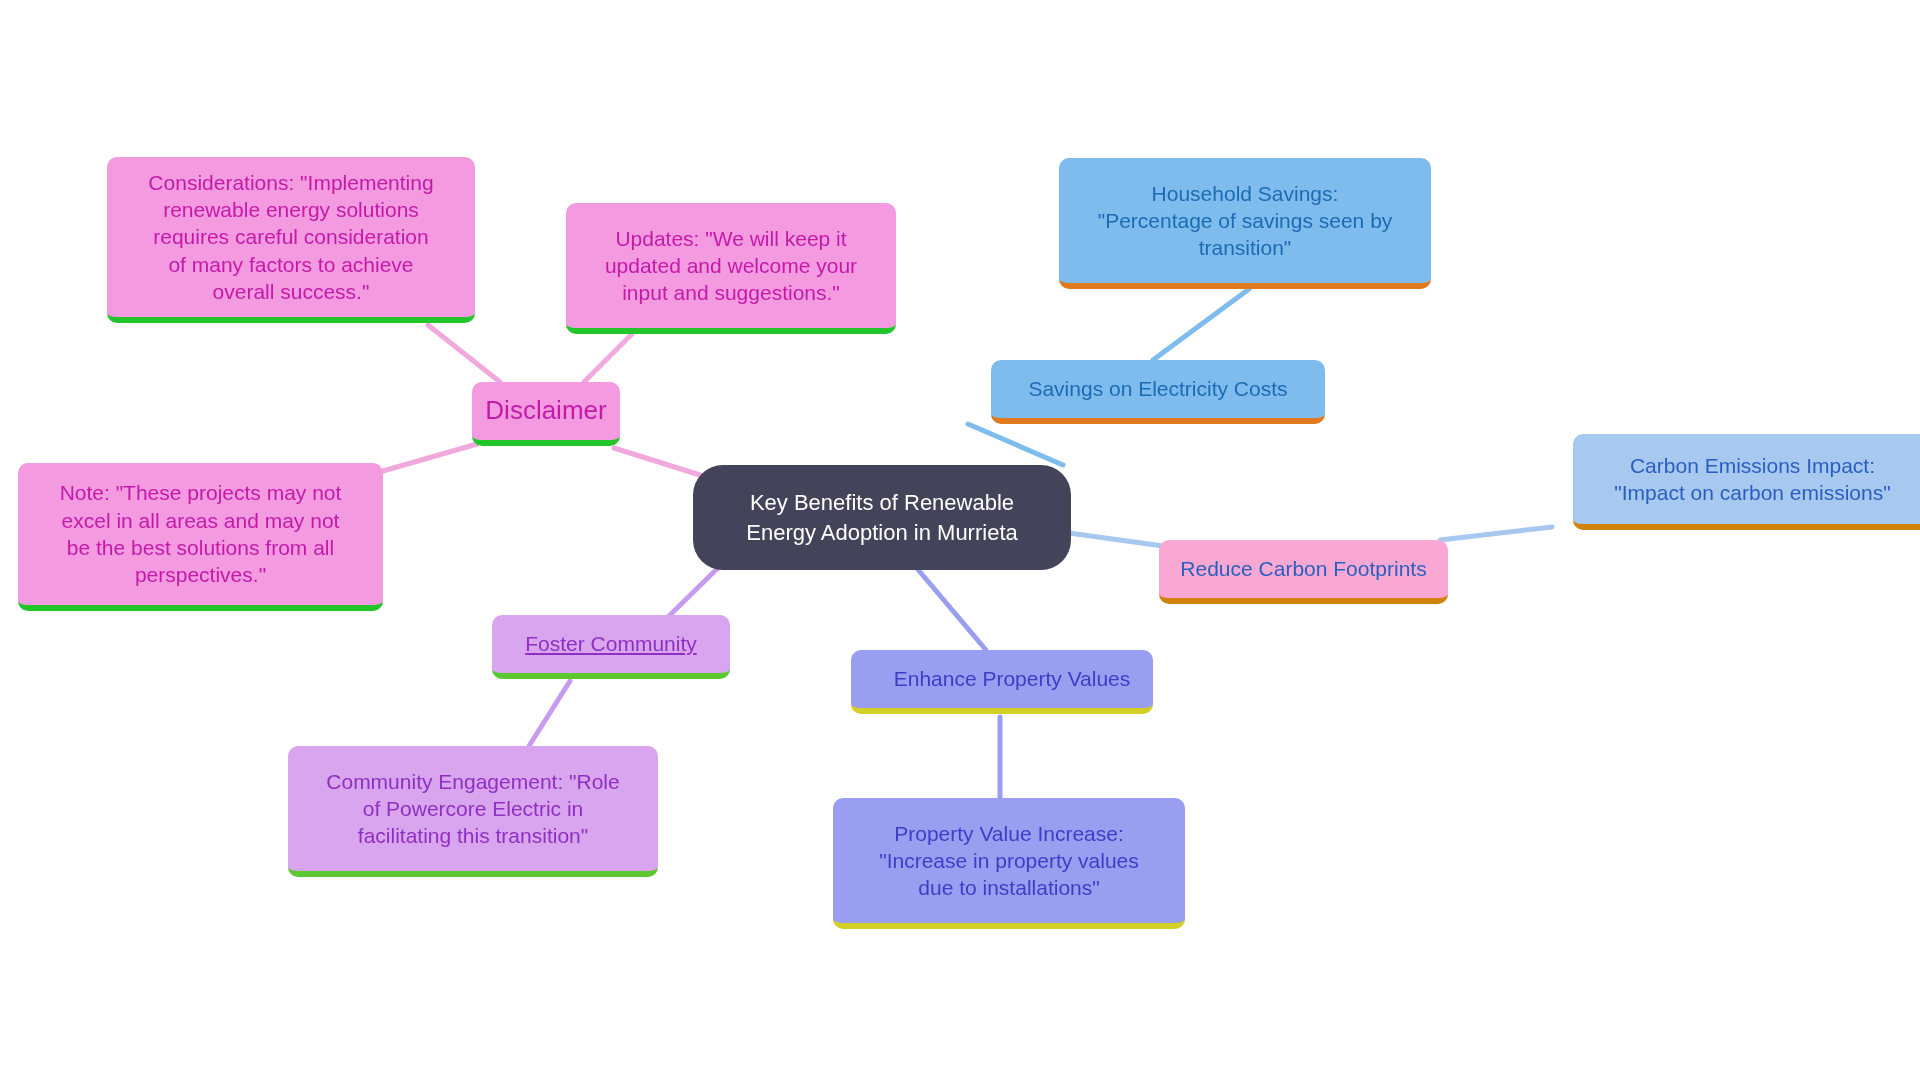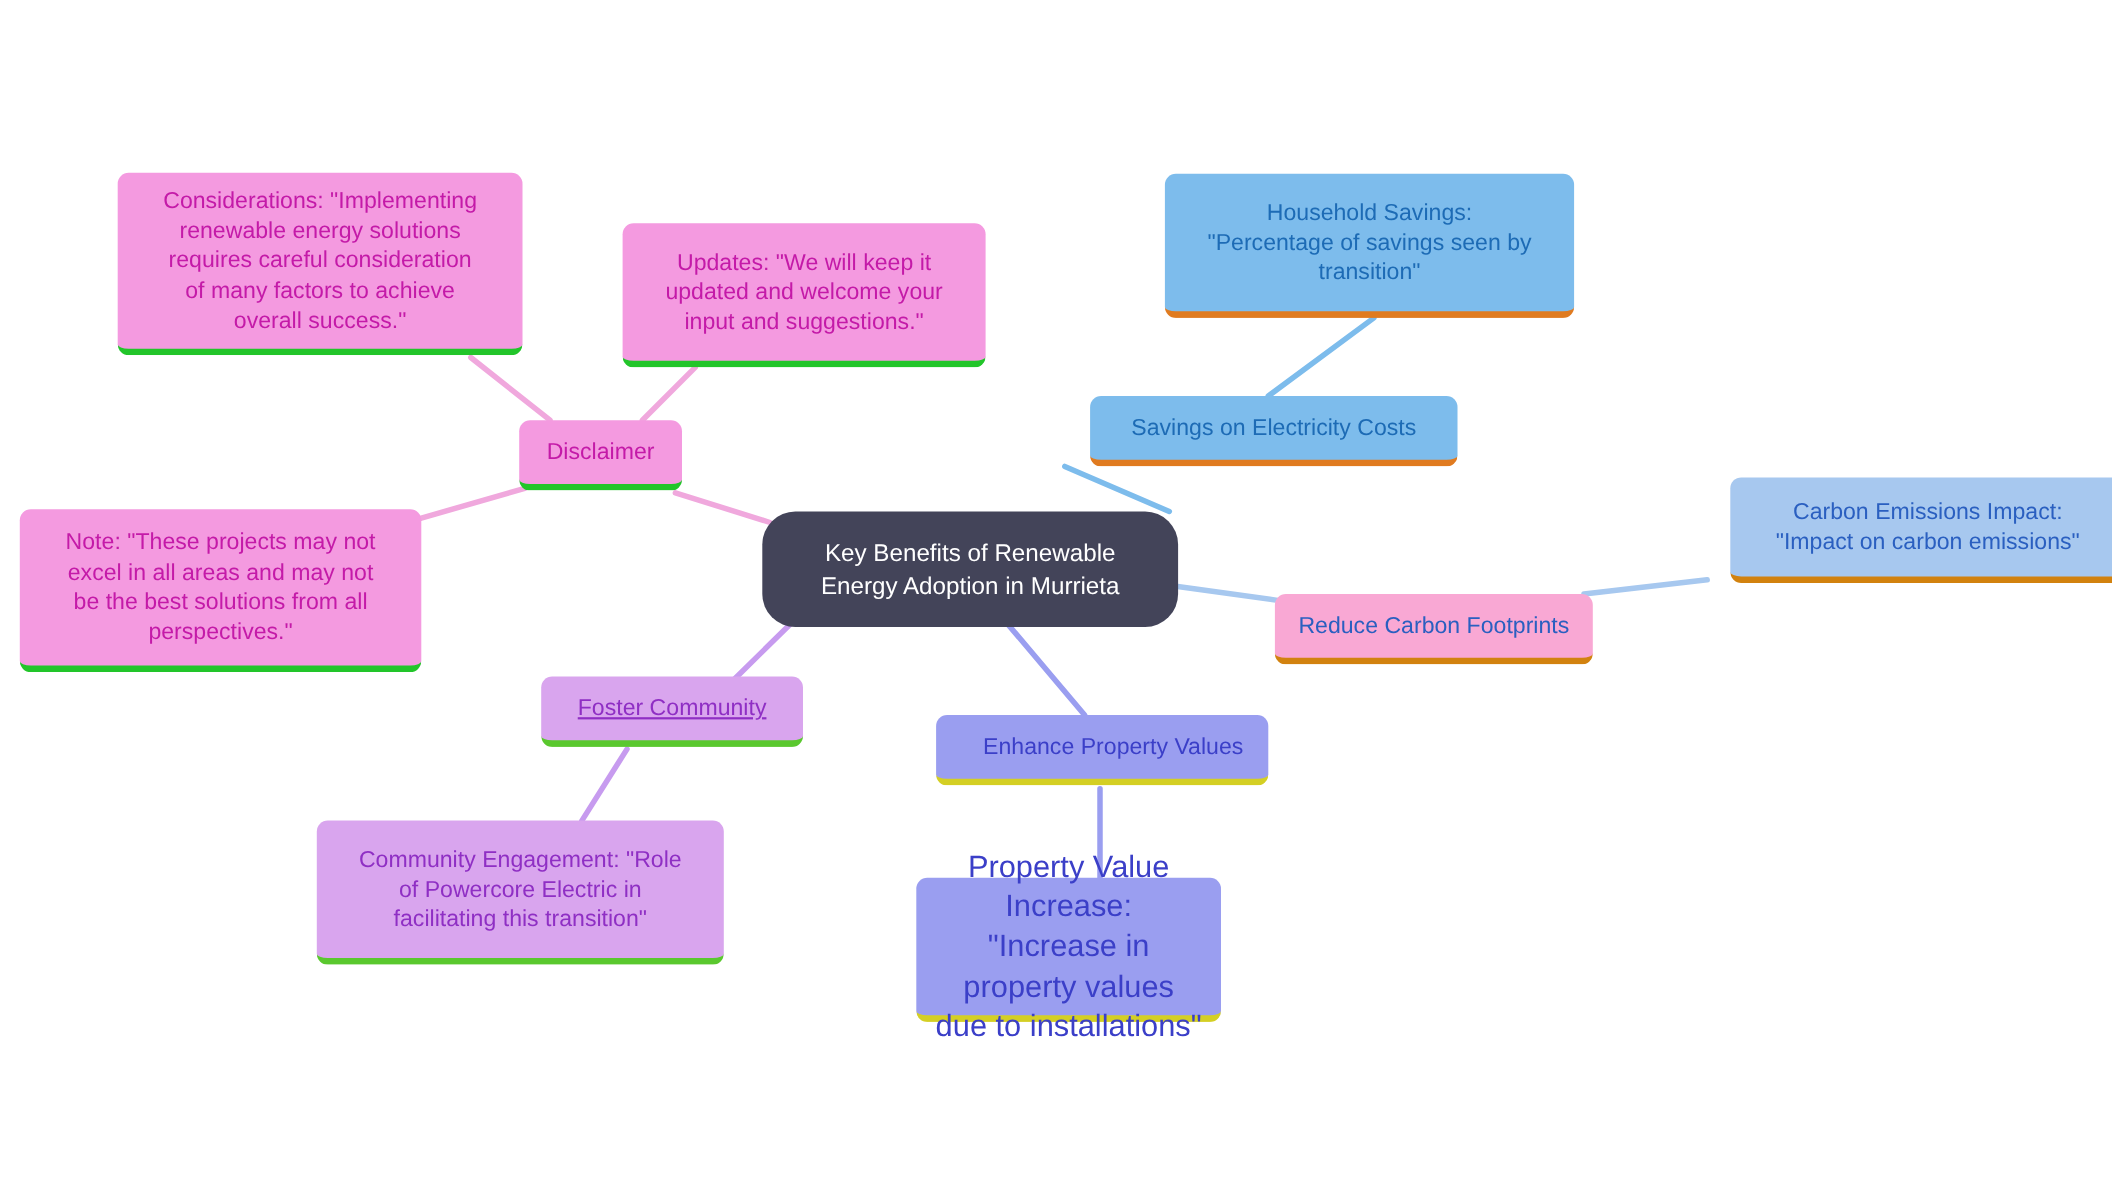--- a/index.html
+++ b/index.html
@@ -68,28 +68,28 @@
 <div class="node root" style="left: 693px; top: 465px; width: 378px; height: 105px; background: rgb(67, 68, 89); color: rgb(255, 255, 255); font-size: 22px;"><span>Key Benefits of Renewable
 Energy Adoption in Murrieta</span></div>
     <div class="node branch" style="left: 961px; top: 360px; width: 334px; height: 64px; background: rgb(125, 188, 236); color: rgb(29, 107, 181); font-size: 21px; border-bottom-color: rgb(224, 123, 32); margin-left: 30px;"><span>Savings on Electricity Costs</span></div>
     <div class="node leaf" style="left: 1059px; top: 158px; width: 372px; height: 131px; background: rgb(125, 188, 236); color: rgb(29, 107, 181); font-size: 21px; border-bottom-color: rgb(224, 123, 32);"><span>Household Savings:
 "Percentage of savings seen by
 transition"</span></div>
     <div class="node branch" style="left: 1159px; top: 540px; width: 289px; height: 64px; background: #f9a8d4; color: rgb(42, 95, 192); font-size: 21px; border-bottom-color: rgb(210, 130, 15);"><span>Reduce Carbon Footprints</span></div>
     <div class="node leaf" style="left: 1549px; top: 434px; width: 359px; height: 96px; background: rgb(167, 200, 239); color: rgb(42, 95, 192); font-size: 21px; border-bottom-color: rgb(210, 130, 15); margin-left: 24px;"><span>Carbon Emissions Impact:
 "Impact on carbon emissions"</span></div>
     <div class="node branch" style="left: 851px; top: 650px; width: 302px; height: 64px; background: rgb(154, 158, 240); color: rgb(59, 63, 200); font-size: 21px; border-bottom-color: rgb(212, 207, 36); padding-left: 34px;"><span>Enhance Property Values</span></div>
-    <div class="node leaf" style="left: 833px; top: 798px; width: 277px; height: 131px; background: rgb(154, 158, 240); color: rgb(59, 63, 200); font-size: 28px; border-bottom-color: rgb(212, 207, 36);"><span>Property Value Increase:
+    <div class="node leaf" style="left: 833px; top: 798px; width: 352px; height: 131px; background: rgb(154, 158, 240); color: rgb(59, 63, 200); font-size: 21px; border-bottom-color: rgb(212, 207, 36);"><span>Property Value Increase:
 "Increase in property values
 due to installations"</span></div>
     <div class="node branch" style="left: 492px; top: 615px; width: 238px; height: 64px; background: rgb(217, 165, 238); color: rgb(143, 47, 196); font-size: 21px; border-bottom-color: rgb(90, 200, 46); text-decoration: underline;"><span>Foster Community</span></div>
     <div class="node leaf" style="left: 288px; top: 746px; width: 370px; height: 131px; background: rgb(217, 165, 238); color: rgb(143, 47, 196); font-size: 21px; border-bottom-color: rgb(90, 200, 46);"><span>Community Engagement: "Role
 of Powercore Electric in
 facilitating this transition"</span></div>
-    <div class="node branch" style="left: 472px; top: 382px; width: 148px; height: 64px; background: rgb(244, 154, 224); color: rgb(196, 26, 168); font-size: 21px; border-bottom-color: rgb(34, 197, 42);"><span>Disclaimer</span></div>
+    <div class="node branch" style="left: 472px; top: 382px; width: 148px; height: 64px; background: rgb(244, 154, 224); color: rgb(196, 26, 168); font-size: 26px; border-bottom-color: rgb(34, 197, 42);"><span>Disclaimer</span></div>
     <div class="node leaf" style="left: 107px; top: 157px; width: 368px; height: 166px; background: rgb(244, 154, 224); color: rgb(196, 26, 168); font-size: 21px; border-bottom-color: rgb(34, 197, 42);"><span>Considerations: "Implementing
 renewable energy solutions
 requires careful consideration
 of many factors to achieve
 overall success."</span></div>
     <div class="node leaf" style="left: 566px; top: 203px; width: 330px; height: 131px; background: rgb(244, 154, 224); color: rgb(196, 26, 168); font-size: 21px; border-bottom-color: rgb(34, 197, 42);"><span>Updates: "We will keep it
 updated and welcome your
 input and suggestions."</span></div>
     <div class="node leaf" style="left: 18px; top: 463px; width: 365px; height: 148px; background: rgb(244, 154, 224); color: rgb(196, 26, 168); font-size: 21px; border-bottom-color: rgb(34, 197, 42);"><span>Note: "These projects may not
 excel in all areas and may not

